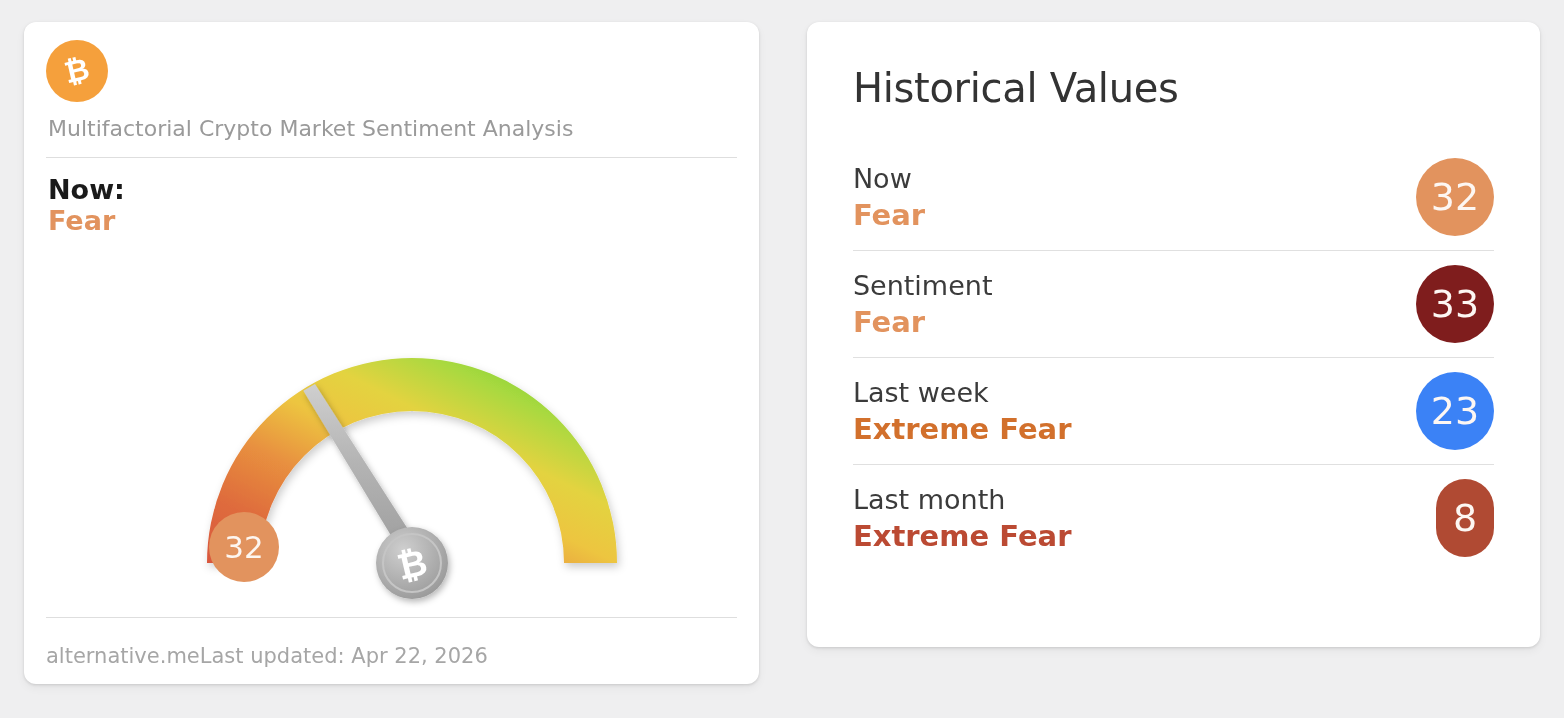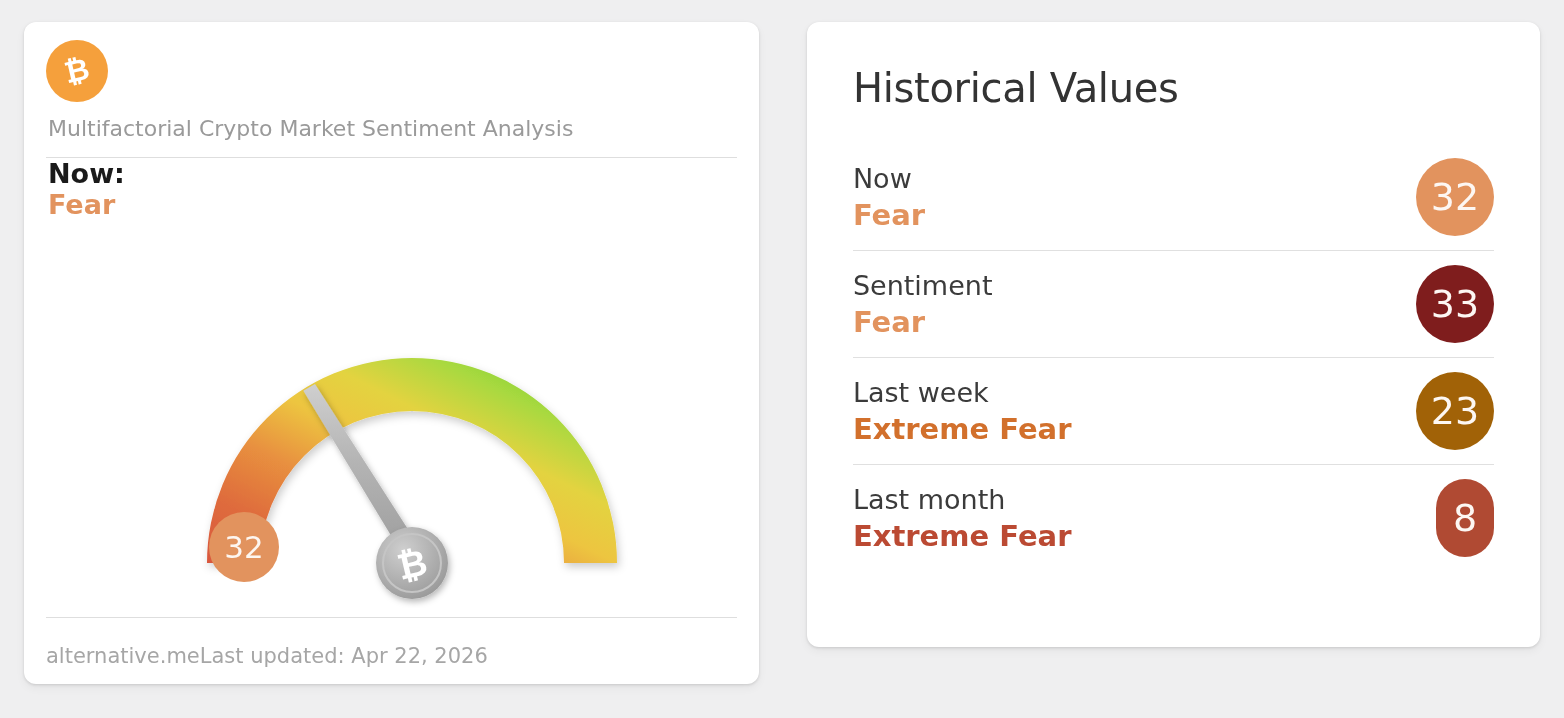--- a/index.html
+++ b/index.html
@@ -75,20 +75,21 @@
     padding-left: 2px;
   }
 
   .rule {
     height: 1px;
     background: #dedede;
     margin-top: 16px;
   }
 
   .now-block {
+    margin-top: 16px;
     padding-left: 2px;
     position: relative;
     z-index: 3;
   }
   .now-label {
     font-size: 27px;
     font-weight: 700;
     color: #1a1a1a;
     line-height: 1.15;
   }
@@ -312,21 +313,21 @@
           <span class="hist-class" style="color:#e2935e">Fear</span>
         </div>
         <div class="hist-badge" style="background:#7f1d1d">33</div>
       </div>
 
       <div class="hist-row">
         <div class="hist-text">
           <span class="hist-period">Last week</span>
           <span class="hist-class" style="color:#d2702c">Extreme Fear</span>
         </div>
-        <div class="hist-badge" style="background:#a16207">23</div>
+        <div class="hist-badge" style="background:#3b82f6">23</div>
       </div>
 
       <div class="hist-row">
         <div class="hist-text">
           <span class="hist-period">Last month</span>
           <span class="hist-class" style="color:#bb4a33">Extreme Fear</span>
         </div>
         <div class="hist-badge single" style="background:#b04a33">8</div>
       </div>
 

